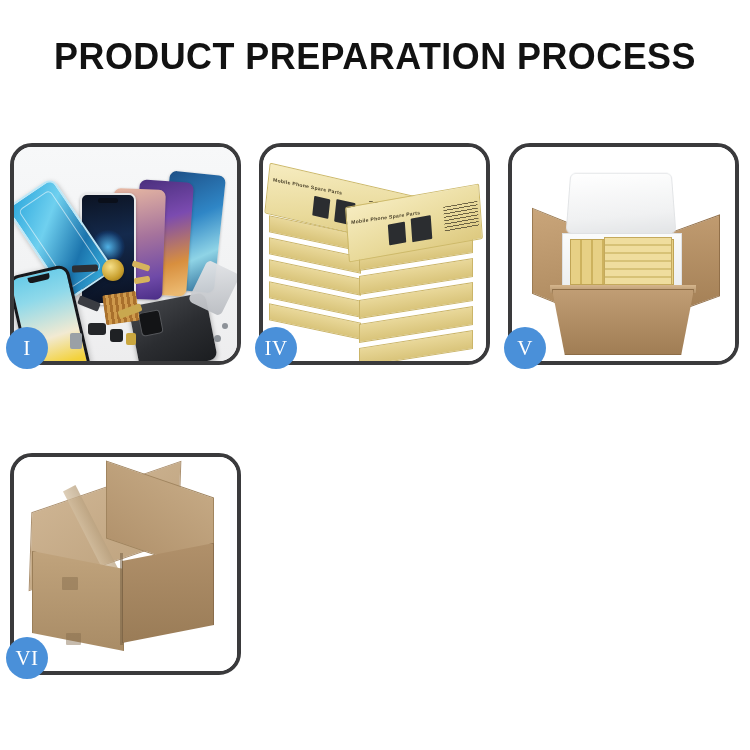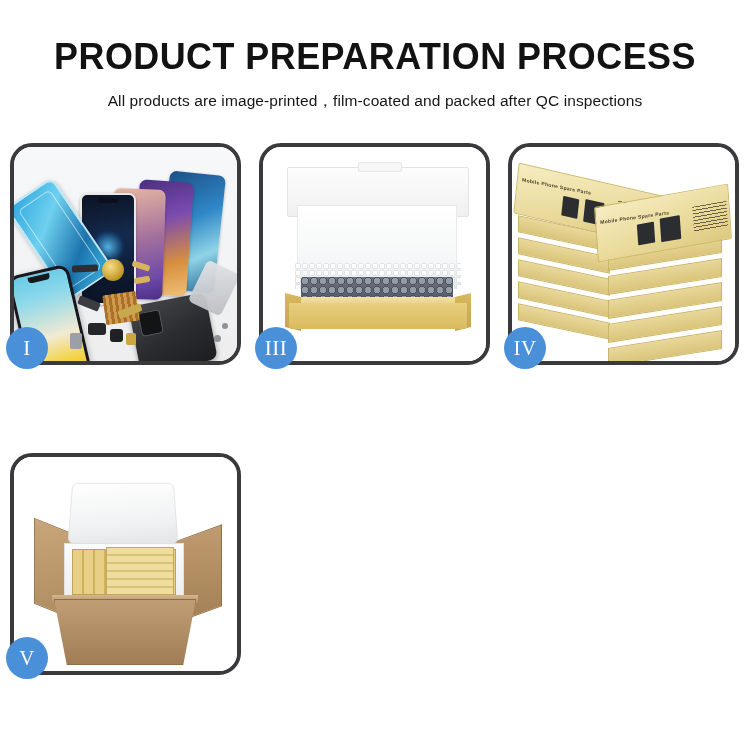--- a/index.html
+++ b/index.html
@@ -367,21 +367,20 @@
     transform: skewY(16deg); border-radius:3px;
   }
 </style>
 </head>
 <body>
 
 <div id="page">
 
   <div class="header">
     <div class="title">PRODUCT PREPARATION PROCESS</div>
-    <div class="subtitle">All products are image-printed，film-coated and packed after QC inspections</div>
   </div>
 
   <div class="grid">
 
     <div class="panel">
       <div class="panel-inner p1">
         <div class="ph ph5"></div>
         <div class="ph ph4"></div>
         <div class="ph ph3"></div>
         <div class="ph ph2">
@@ -404,33 +403,20 @@
         <div class="strip s8"></div>
         <div class="strip s9"></div>
         <div class="strip s10"></div>
         <div class="strip s11"></div>
         <div class="tool"></div>
       </div>
       <div class="badge">I</div>
     </div>
 
 
-    <div class="panel">
-      <div class="panel-inner p3">
-        <div class="b3-lidback"></div>
-        <div class="b3-foamback"></div>
-        <div class="b3-foamtop"></div>
-        <div class="b3-bubble"></div>
-        <div class="b3-tray-inner"></div>
-        <div class="b3-tray-l"></div>
-        <div class="b3-tray-r"></div>
-        <div class="b3-tray-front"></div>
-      </div>
-      <div class="badge">III</div>
-    </div>
 
     <div class="panel">
       <div class="panel-inner p4">
         <div class="stack">
 
           <div class="side" style="left:6px;  top:78px;  width:92px; height:17px; transform:skewY(12deg);"></div>
           <div class="side" style="left:6px;  top:100px; width:92px; height:17px; transform:skewY(12deg);"></div>
           <div class="side" style="left:6px;  top:122px; width:92px; height:17px; transform:skewY(12deg);"></div>
           <div class="side" style="left:6px;  top:144px; width:92px; height:17px; transform:skewY(12deg);"></div>
           <div class="side" style="left:6px;  top:166px; width:92px; height:17px; transform:skewY(12deg);"></div>
@@ -467,15 +453,29 @@
         <div class="v-foamlid"></div>
         <div class="v-foambody"></div>
         <div class="v-yellow"></div>
         <div class="v-yellow2"></div>
         <div class="v-rim"></div>
         <div class="v-body"></div>
       </div>
       <div class="badge">V</div>
     </div>
 
+    <div class="panel">
+      <div class="panel-inner p6">
+        <div class="c-wrap"></div>
+        <div class="c-top"></div>
+        <div class="c-top2"></div>
+        <div class="c-tape"></div>
+        <div class="c-left"></div>
+        <div class="c-right"></div>
+        <div class="c-seam"></div>
+        <div class="c-tab ct-a"></div>
+        <div class="c-tab ct-b"></div>
+      </div>
+      <div class="badge">VI</div>
+    </div>
 
   </div>
 </div>
 
 </body></html>

